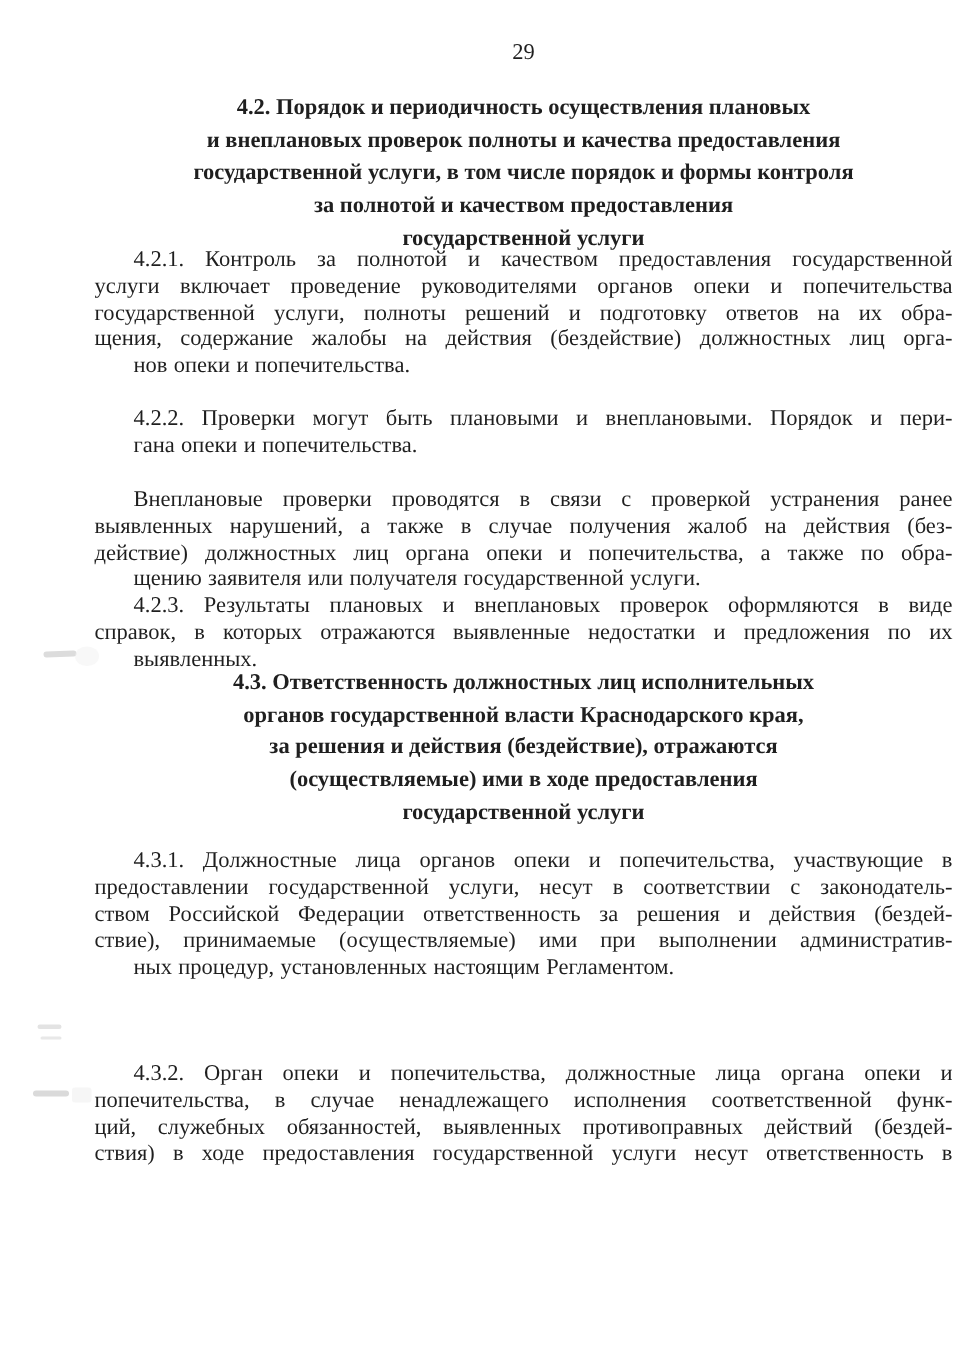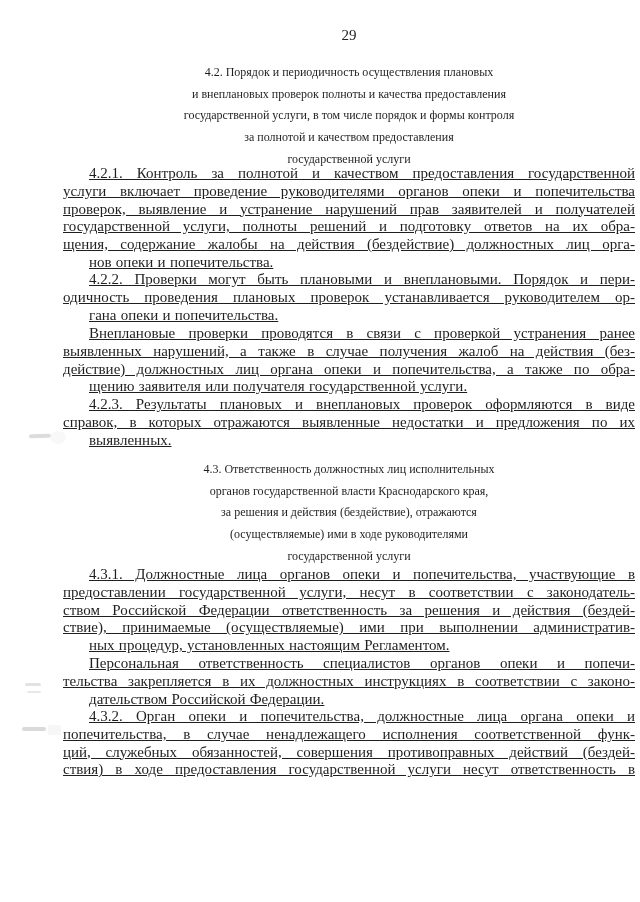--- a/index.html
+++ b/index.html
@@ -20,38 +20,37 @@
     position: absolute;
     left: 63px;
     width: 572px;
   }
   .page-number {
     text-align: center;
     font-size: 15px;
     line-height: 18px;
   }
   .heading {
-    font-weight: normal;
-    font-size: 12px;
+    font-weight: bold;
+    font-size: 15px;
   }
   .heading .tline {
     text-align: center;
     text-align-last: center;
     line-height: 21.7px;
     white-space: nowrap;
   }
   .para {
     font-size: 15px;
   }
   .para .tline {
     line-height: 17.8px;
     text-align: justify;
     text-align-last: justify;
     word-spacing: 0.5px;
-    text-decoration: underline;
   }
   .para .tline.tline-last {
     text-align-last: left;
     margin-left: 26px;
   }
   .para .tline:first-child {
     text-indent: 26px;
   }
   .artifact {
     position: absolute;
@@ -75,71 +74,64 @@
       <div class="tline">4.2. Порядок и периодичность осуществления плановых</div>
       <div class="tline">и внеплановых проверок полноты и качества предоставления</div>
       <div class="tline">государственной услуги, в том числе порядок и формы контроля</div>
       <div class="tline">за полнотой и качеством предоставления</div>
       <div class="tline tline-last">государственной услуги</div>
     </div>
 
   <div class="col para" style="top:165px">
       <div class="tline">4.2.1. Контроль за полнотой и качеством предоставления государственной</div>
       <div class="tline">услуги включает проведение руководителями органов опеки и попечительства</div>
-      <div class="tline">проверок, выявление и устранение нарушений прав заявителей и получателей</div>
       <div class="tline">государственной услуги, полноты решений и подготовку ответов на их обра-</div>
       <div class="tline">щения, содержание жалобы на действия (бездействие) должностных лиц орга-</div>
       <div class="tline tline-last">нов опеки и попечительства.</div>
     </div>
 
   <div class="col para" style="top:271px">
       <div class="tline">4.2.2. Проверки могут быть плановыми и внеплановыми. Порядок и пери-</div>
-      <div class="tline">одичность проведения плановых проверок устанавливается руководителем ор-</div>
       <div class="tline tline-last">гана опеки и попечительства.</div>
     </div>
 
   <div class="col para" style="top:325px">
       <div class="tline">Внеплановые проверки проводятся в связи с проверкой устранения ранее</div>
       <div class="tline">выявленных нарушений, а также в случае получения жалоб на действия (без-</div>
       <div class="tline">действие) должностных лиц органа опеки и попечительства, а также по обра-</div>
       <div class="tline tline-last">щению заявителя или получателя государственной услуги.</div>
     </div>
 
   <div class="col para" style="top:396px">
       <div class="tline">4.2.3. Результаты плановых и внеплановых проверок оформляются в виде</div>
       <div class="tline">справок, в которых отражаются выявленные недостатки и предложения по их</div>
       <div class="tline tline-last">выявленных.</div>
     </div>
 
-  <div class="col heading" style="top:459px">
+  <div class="col heading" style="top:445px">
       <div class="tline">4.3. Ответственность должностных лиц исполнительных</div>
       <div class="tline">органов государственной власти Краснодарского края,</div>
       <div class="tline">за решения и действия (бездействие), отражаются</div>
-      <div class="tline">(осуществляемые) ими в ходе руководителями</div>
+      <div class="tline">(осуществляемые) ими в ходе предоставления</div>
       <div class="tline tline-last">государственной услуги</div>
     </div>
 
   <div class="col para" style="top:566px">
       <div class="tline">4.3.1. Должностные лица органов опеки и попечительства, участвующие в</div>
       <div class="tline">предоставлении государственной услуги, несут в соответствии с законодатель-</div>
       <div class="tline">ством Российской Федерации ответственность за решения и действия (бездей-</div>
       <div class="tline">ствие), принимаемые (осуществляемые) ими при выполнении административ-</div>
       <div class="tline tline-last">ных процедур, установленных настоящим Регламентом.</div>
     </div>
 
-  <div class="col para" style="top:655px">
-      <div class="tline">Персональная ответственность специалистов органов опеки и попечи-</div>
-      <div class="tline">тельства закрепляется в их должностных инструкциях в соответствии с законо-</div>
-      <div class="tline tline-last">дательством Российской Федерации.</div>
-    </div>
 
   <div class="col para" style="top:708px">
       <div class="tline">4.3.2. Орган опеки и попечительства, должностные лица органа опеки и</div>
       <div class="tline">попечительства, в случае ненадлежащего исполнения соответственной функ-</div>
-      <div class="tline">ций, служебных обязанностей, совершения противоправных действий (бездей-</div>
+      <div class="tline">ций, служебных обязанностей, выявленных противоправных действий (бездей-</div>
       <div class="tline">ствия) в ходе предоставления государственной услуги несут ответственность в</div>
     </div>
 
   <div class="artifact artifact-dash-1"></div>
   <div class="artifact artifact-ghost-1"></div>
   <div class="artifact artifact-dash-2a"></div>
   <div class="artifact artifact-dash-2b"></div>
   <div class="artifact artifact-dash-3"></div>
   <div class="artifact artifact-ghost-3"></div>
 

